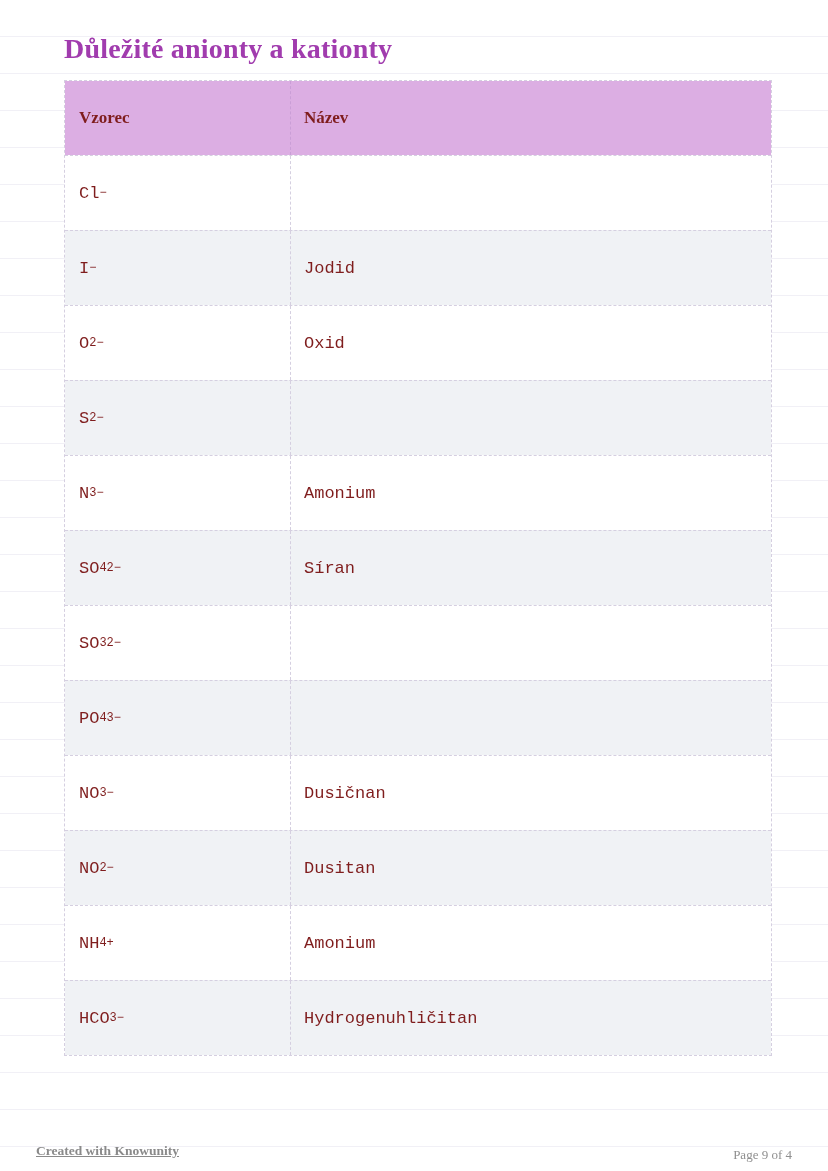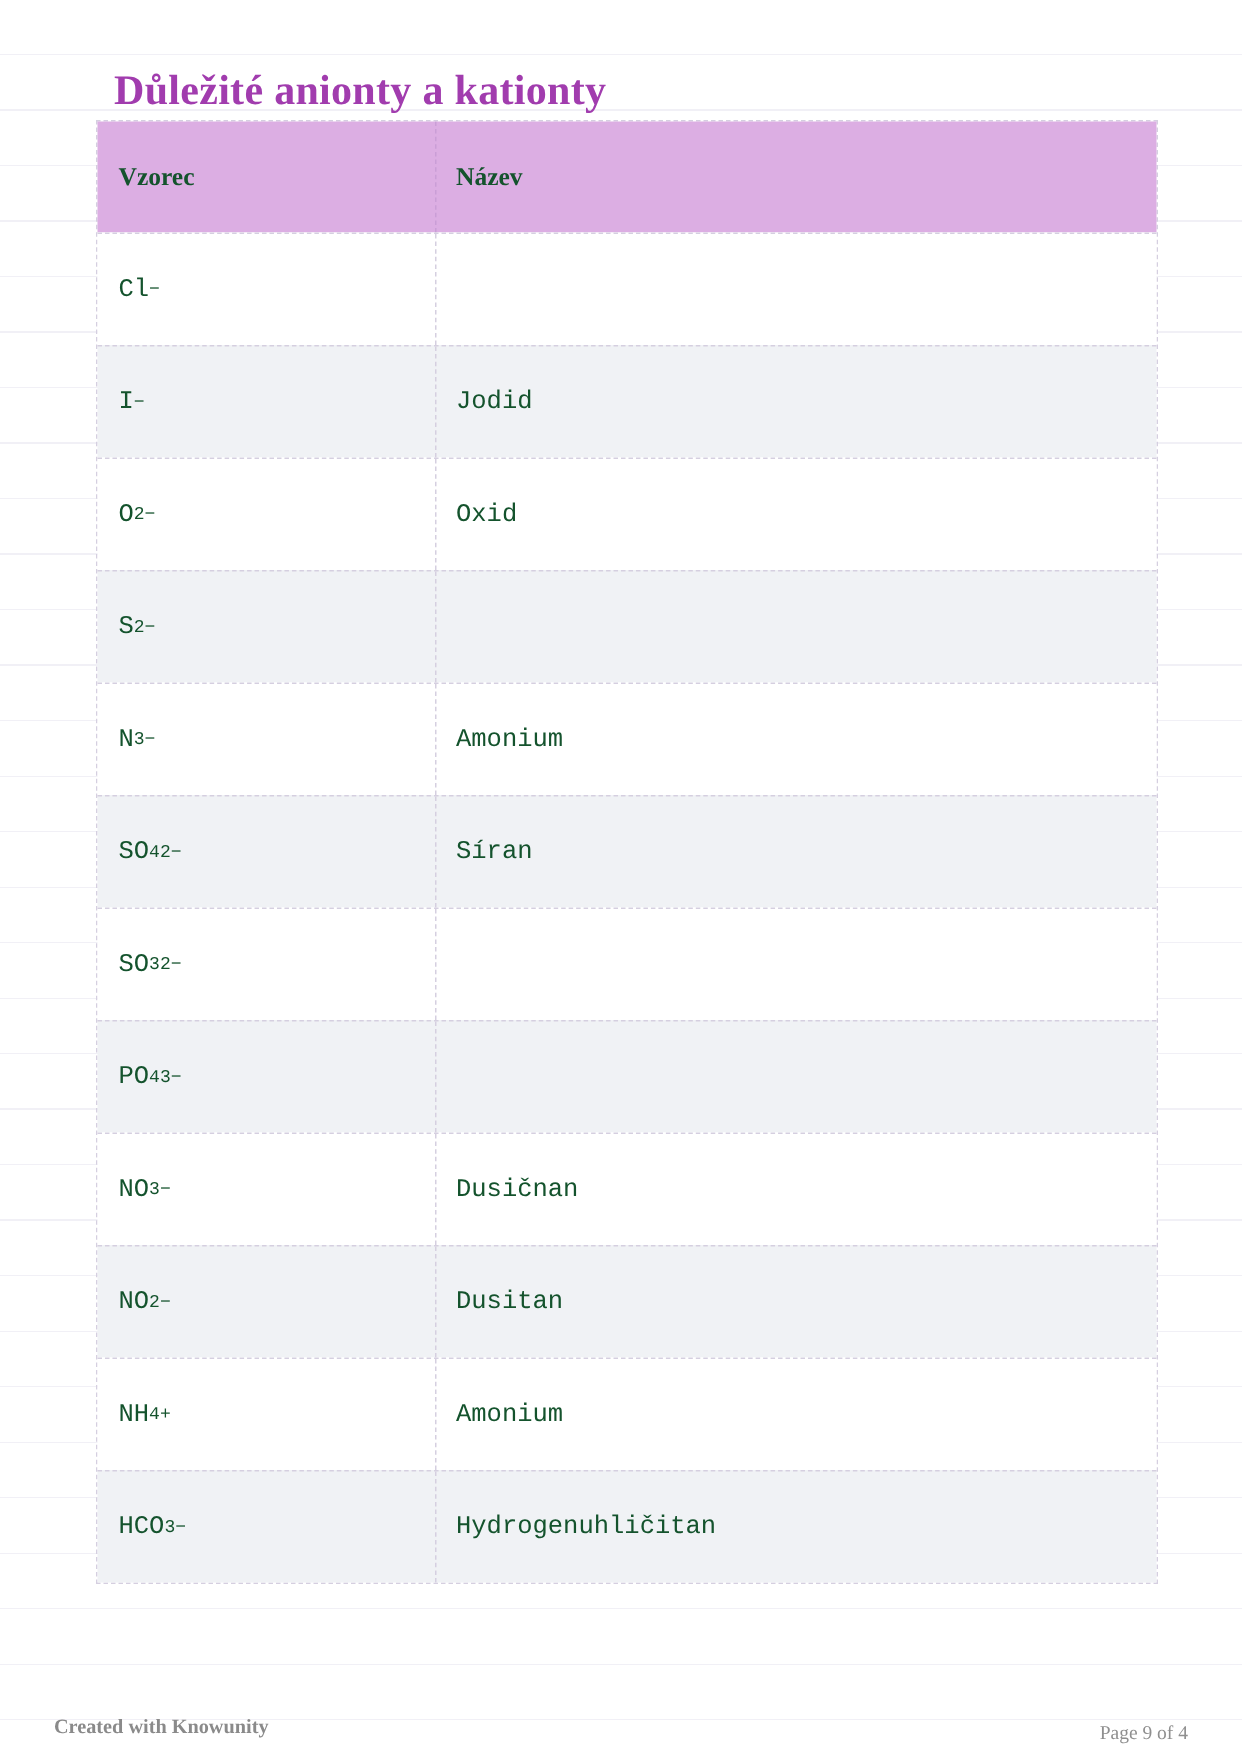--- a/index.html
+++ b/index.html
@@ -18,21 +18,21 @@
       transparent 36px,
       #f1f0f6 36px,
       #f1f0f6 37px
     );
     overflow: hidden;
   }
   .title {
     position: absolute;
     left: 64px;
     top: 33px;
-    margin: 12px;
+    margin: 0;
     font-size: 28px;
     font-weight: bold;
     color: #a13cae;
     letter-spacing: 0.2px;
   }
   .ions-table {
     position: absolute;
     left: 64px;
     top: 80px;
     width: 708px;
@@ -50,21 +50,21 @@
     background: #ffffff;
     border-top: 1px dashed #d5cfe0;
     box-sizing: border-box;
     font-family: Liberation Mono, monospace;
   }
   .row.shaded { background: #f0f2f5; }
   .cell {
     display: flex;
     align-items: center;
     box-sizing: border-box;
-    color: #14532d;
+    color: #7f1d1d;
     font-size: 17px;
   }
   .c1 {
     width: 226px;
     padding-left: 14px;
     border-right: 1px dashed #d5cfe0;
   }
   .c2 {
     flex: 1;
     padding-left: 13px;
@@ -83,20 +83,21 @@
     line-height: 0;
     vertical-align: 7px;
   }
   .footer-credit {
     position: absolute;
     left: 36px;
     top: 1143px;
     font-size: 13.5px;
     font-weight: bold;
     color: #8a8a8a;
+    text-decoration: underline;
   }
   .footer-page {
     position: absolute;
     right: 36px;
     top: 1147px;
     font-size: 13px;
     color: #8f8f8f;
   }
 </style>
 </head>

